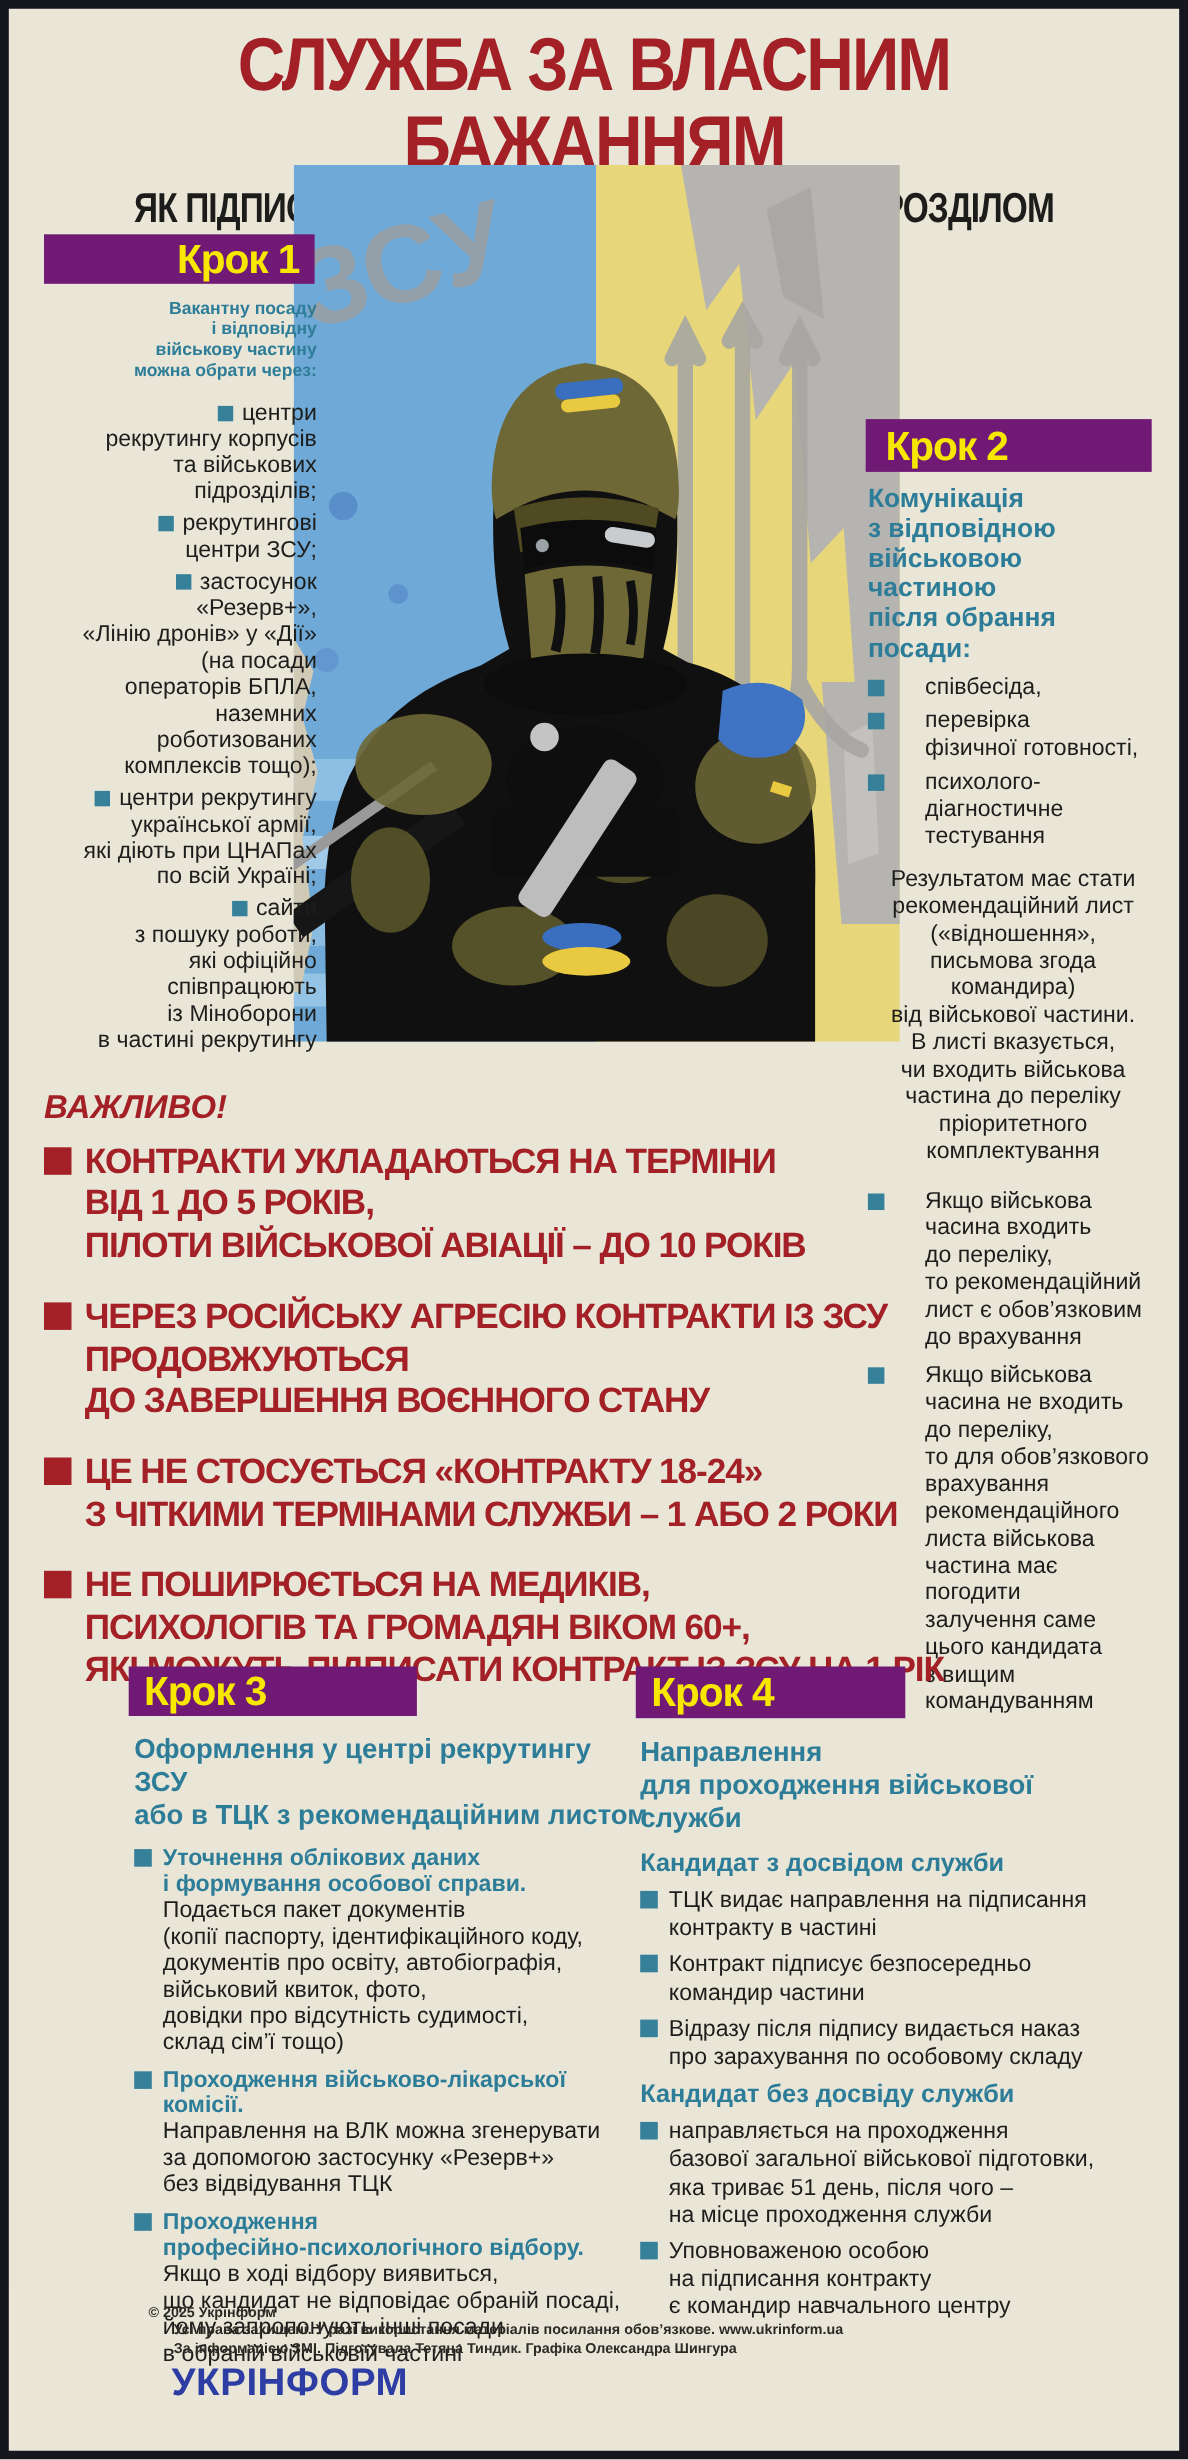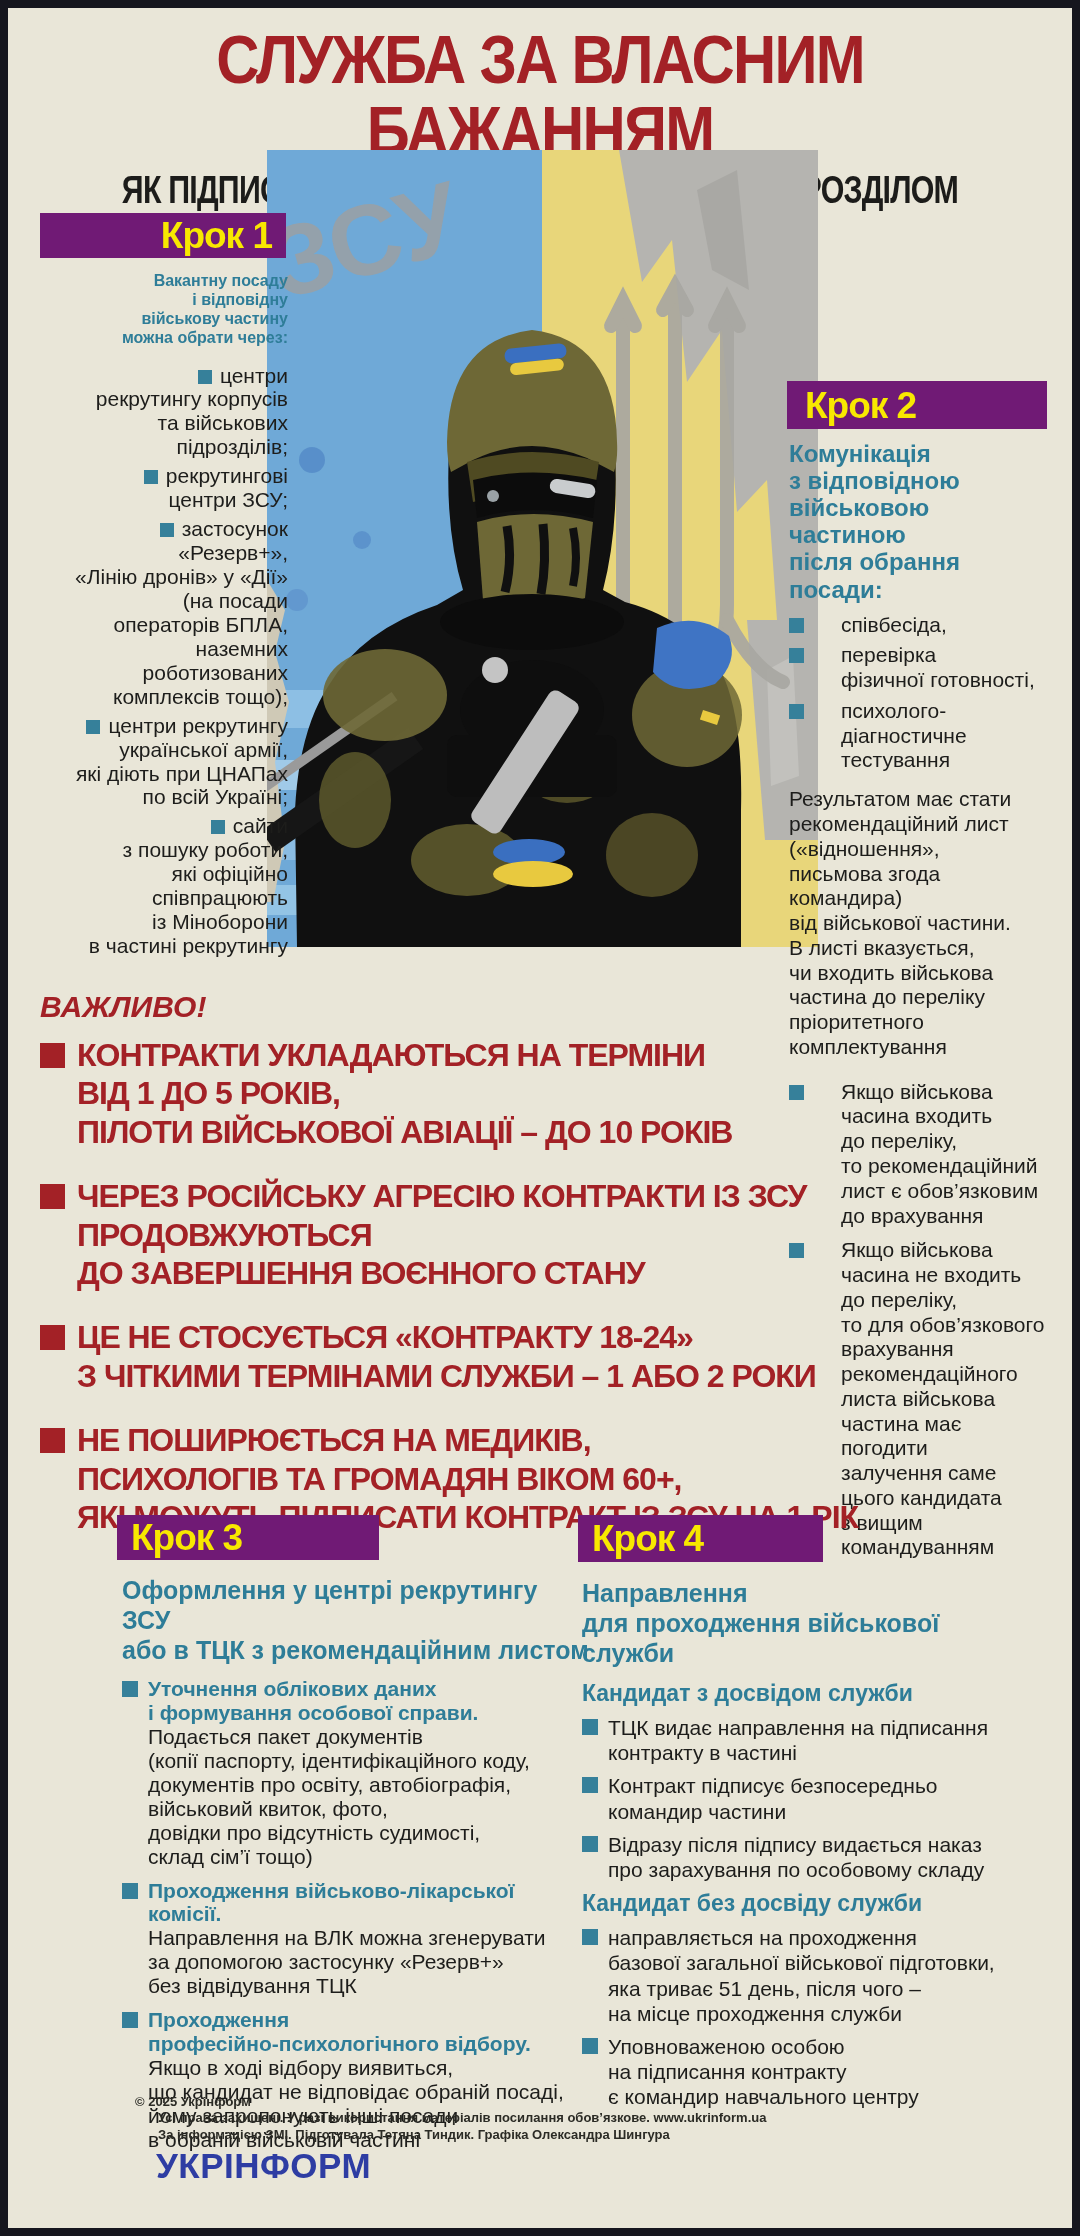--- a/index.html
+++ b/index.html
@@ -48,21 +48,21 @@
     display:inline-block; width:14px; height:14px; background:#36809a;
     margin-right:8px; vertical-align:baseline; position:relative; top:1px;
   }
 
   
   .k2col { position:absolute; left:789px; top:440px; width:264px; z-index:4; }
   .k2col .intro { font-size:24px; font-weight:bold; color:#2e7d98; line-height:1.13; margin-bottom:10px; }
   .fbul { display:flex; margin-bottom:6px;gap:28px; }
   .fbul .fsq { flex:0 0 15px; width:15px; height:15px; background:#36809a; margin:5px 9px 0 0; }
   .fbul .txt { font-size:21px; line-height:1.18; }
-  .k2col .para { font-size:21px; line-height:1.18; margin:14px 0 20px 0; }
+  .k2col .para { font-size:21px; line-height:1.18; margin:14px 0 20px 0;text-align:center; }
   .k2col .fbul.b2nd { margin-bottom:10px; }
 
   
   .imp-head { position:absolute; left:40px; top:990px; font-size:30px; font-weight:bold; color:#a32126; z-index:4;font-style:italic;}
   .imp-list { position:absolute; left:40px; top:1036px; width:980px; z-index:4; }
   .imp-item { display:flex; margin-bottom:26px; }
   .imp-sq { flex:0 0 25px; width:25px; height:25px; background:#a32126; margin:7px 12px 0 0; }
   .imp-text { font-size:32px; font-weight:bold; color:#a32126; line-height:1.2; letter-spacing:-1px; }
 
   

